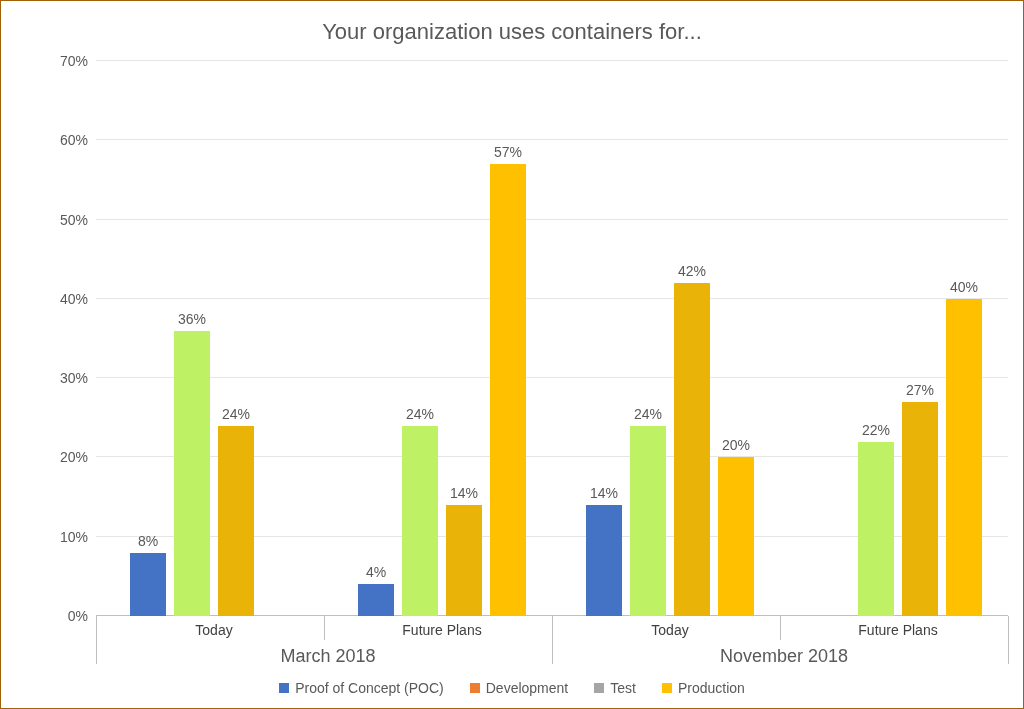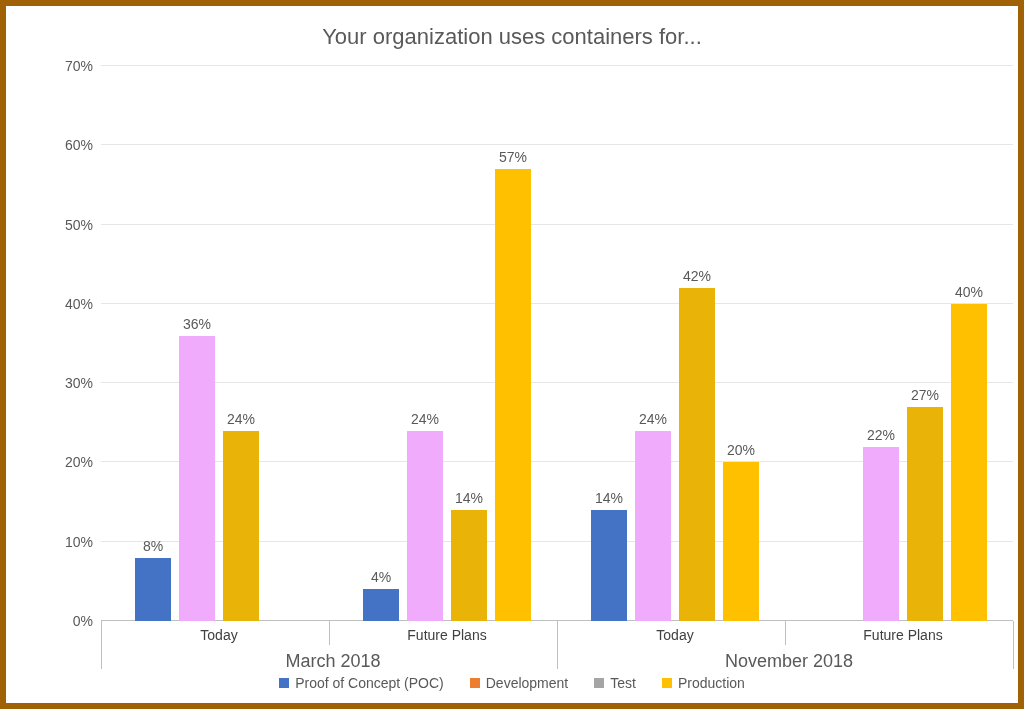--- a/index.html
+++ b/index.html
@@ -12,21 +12,21 @@
     font-family: "Segoe UI", Arial, sans-serif;
     color: #595959;
     position: relative;
   }
   .chart-container {
     position: absolute;
     top: 0;
     left: 0;
     width: 1024px;
     height: 709px;
-    border: 6px solid #a16207;
+    border: 1px solid #a16207;
   }
   .title {
     position: absolute;
     top: 18px;
     left: 0;
     width: 100%;
     text-align: center;
     font-size: 22px;
     color: #595959;
   }
@@ -59,21 +59,21 @@
     font-size: 14px;
     color: #595959;
     white-space: nowrap;
   }
   .bar {
     position: absolute;
     bottom: 0;
     width: 36px;
   }
   .bar.poc  { background: #4472c4; }
-  .bar.dev  { background: #f0abfc; }
+  .bar.dev  { background: #bef264; }
   .bar.test { background: #eab308; }
   .bar.prod { background: #ffc000; text-align: right; }
   .bar-label {
     position: absolute;
     bottom: 100%;
     left: 50%;
     transform: translateX(-50%);
     margin-bottom: 4px;
     font-size: 14px;
     color: #595959;

